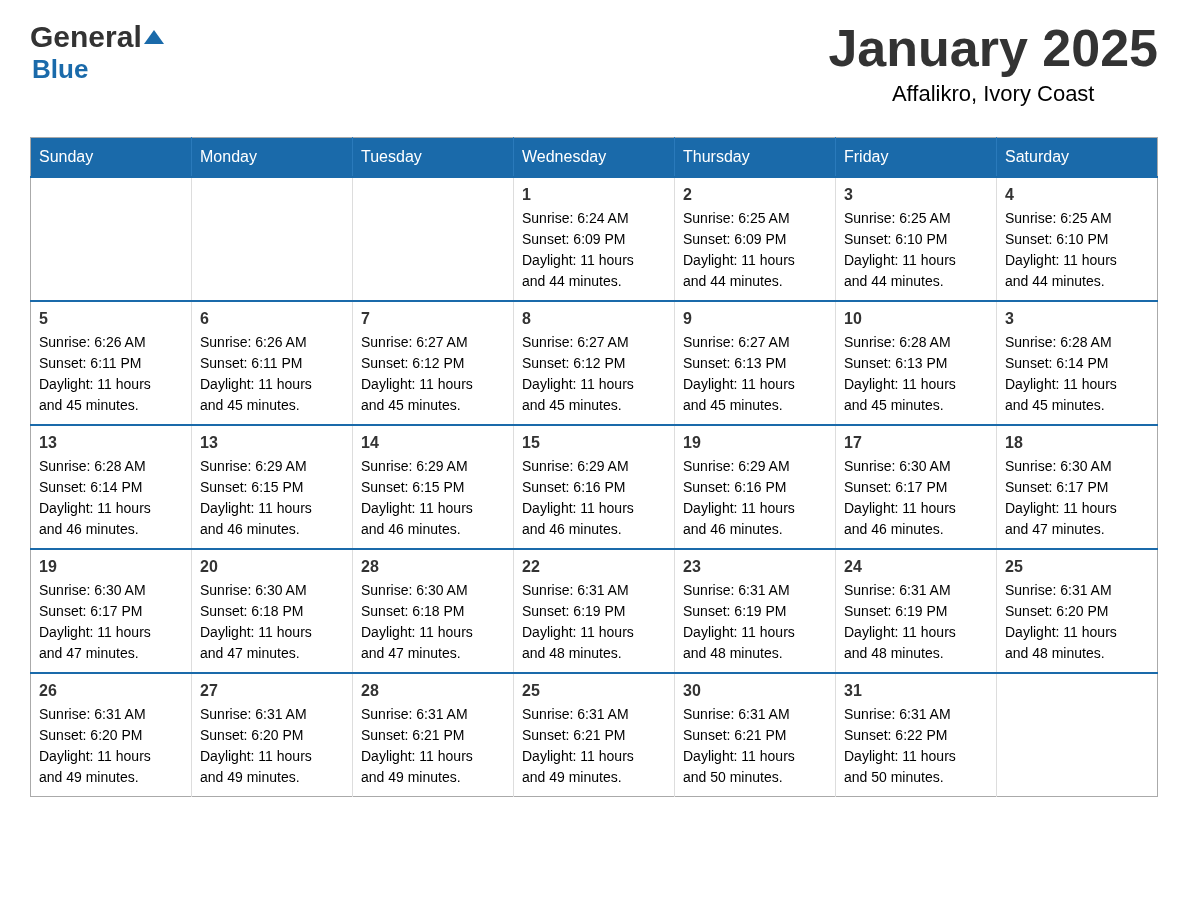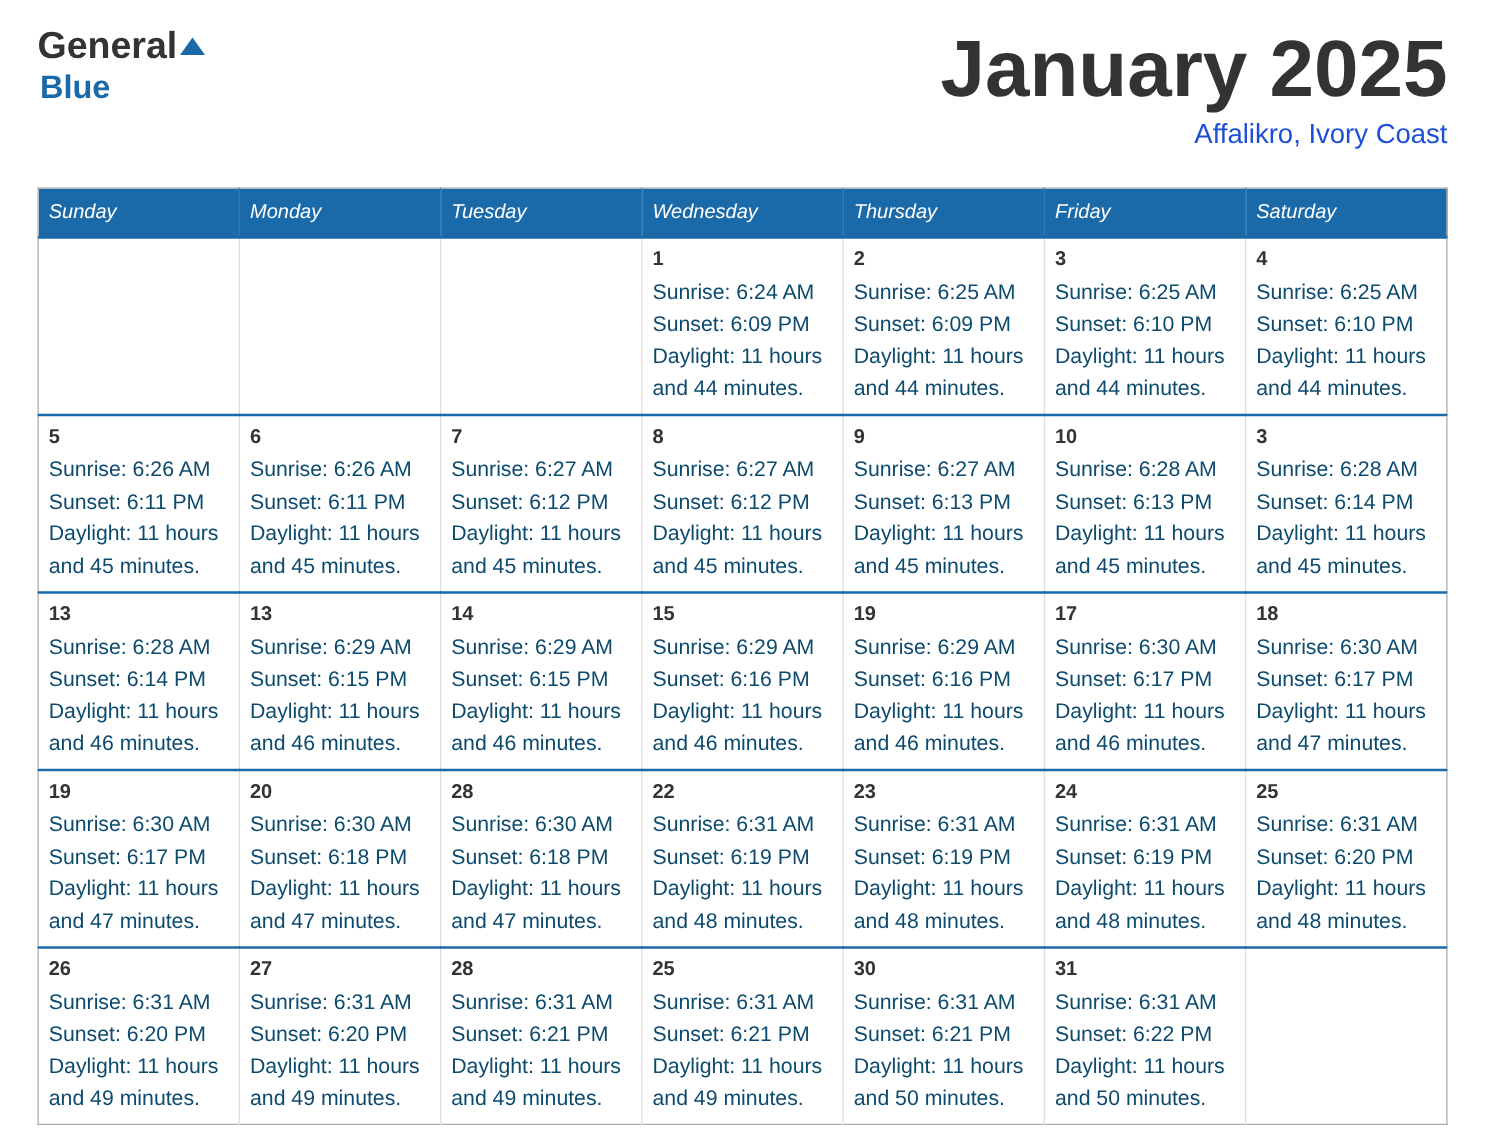--- a/index.html
+++ b/index.html
@@ -18,44 +18,44 @@
     }
     .logo-area {
       display: flex;
       flex-direction: column;
       align-items: flex-start;
     }
     .title-area {
       text-align: right;
     }
     .main-title {
-      font-size: 64px;
+      font-size: 52px;
       font-weight: bold;
       color: #333;
       line-height: 1.1;
     }
     .subtitle {
       font-size: 22px;
-      color: #1d4ed8;
+      color: #000000;
       margin-top: 4px;
+      text-align: center;
     }
     .calendar {
       width: 100%;
       border-collapse: collapse;
       border: 1px solid #aaa;
     }
     .calendar thead tr th {
       background-color: #1a6aaa;
       color: #ffffff;
       padding: 10px 8px;
       text-align: left;
       font-size: 16px;
       font-weight: normal;
       border-right: 1px solid #2a7abb;
-      font-style: italic;
     }
     .calendar thead tr th:last-child {
       border-right: none;
     }
     .calendar tbody tr {
       border-top: 2px solid #1a6aaa;
     }
     .calendar tbody tr td {
       vertical-align: top;
       padding: 8px;
@@ -67,22 +67,22 @@
     .calendar tbody tr td:last-child {
       border-right: none;
     }
     .day-number {
       font-size: 16px;
       font-weight: bold;
       color: #333;
       margin-bottom: 4px;
     }
     .day-info {
-      font-size: 17px;
-      color: #0c4a6e;
+      font-size: 14px;
+      color: #000000;
       line-height: 1.5;
     }
     .empty-cell {
       background: #fff;
     }
   </style>
 </head>
 <body>
 
 <div class="header-area">

